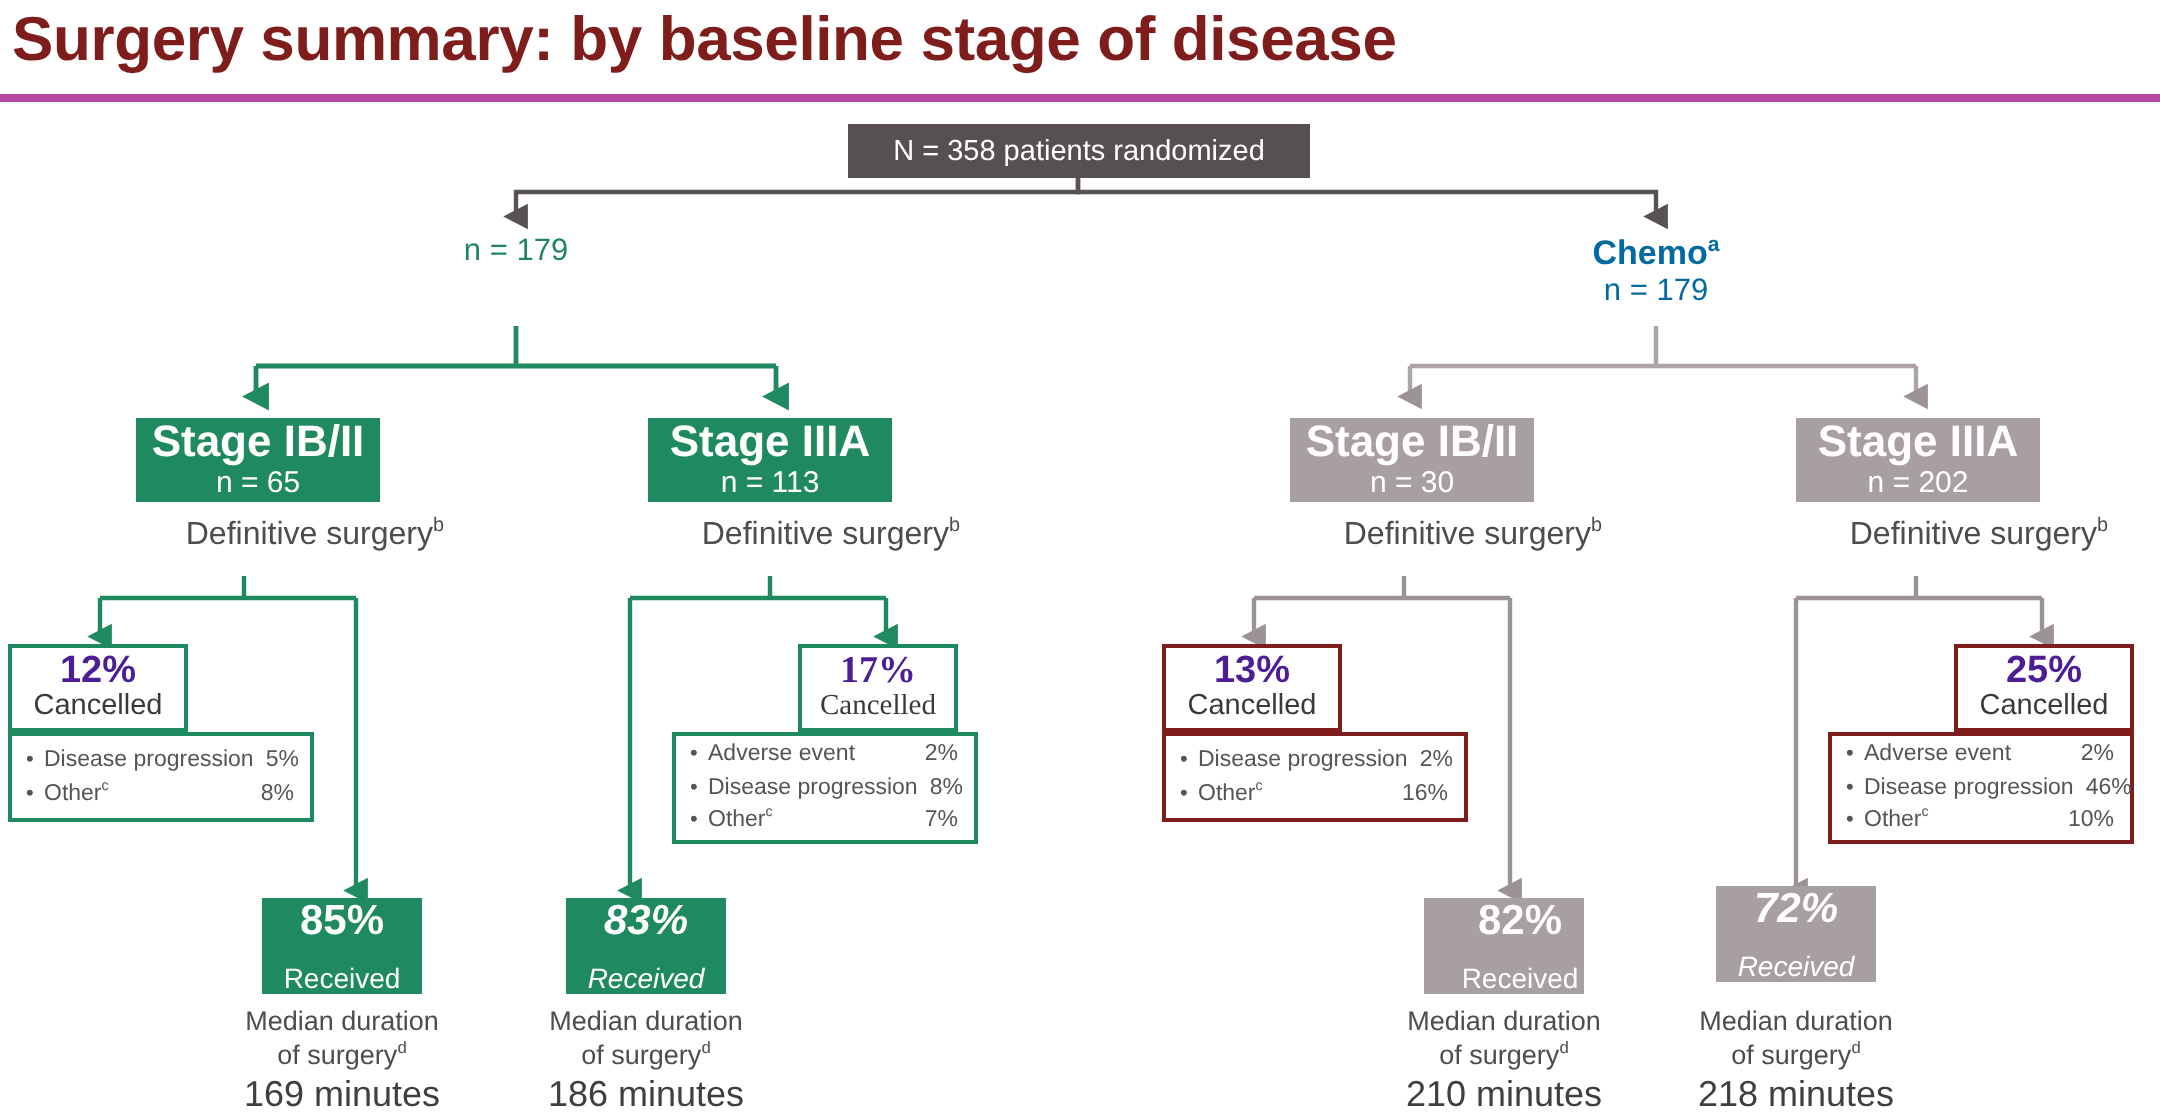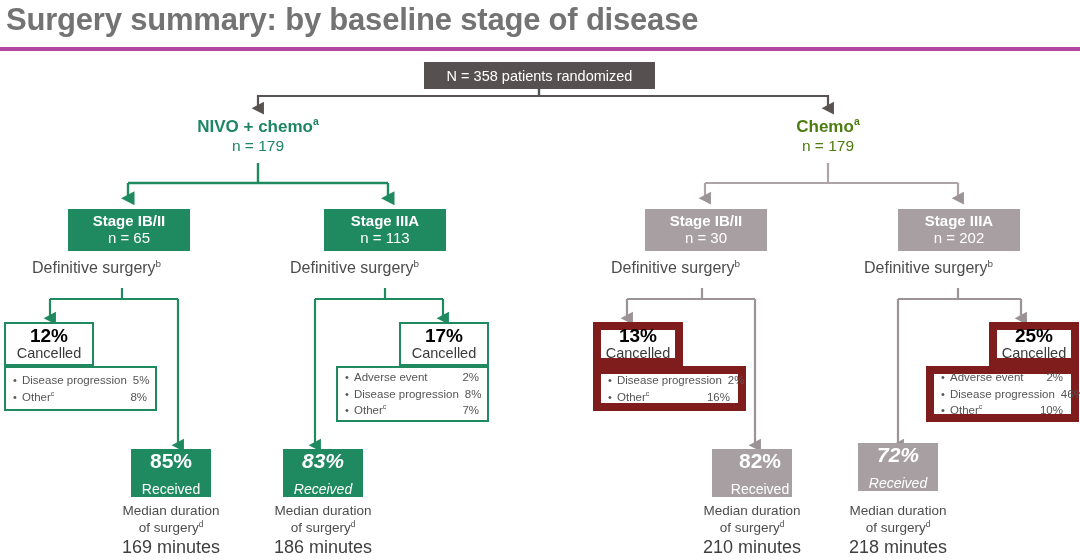--- a/index.html
+++ b/index.html
@@ -20,21 +20,21 @@
 
   .stage { position: absolute; left: 0; top: 0; width: 1080px; height: 560px; }
 
   
   #page-title {
     position: absolute;
     left: 6px;
     top: 2px;
     font-size: 31px;
     font-weight: bold;
-    color: #737373;
+    color: #7f1d1d;
     letter-spacing: -0.2px;
     white-space: nowrap;
   }
   #title-rule {
     position: absolute;
     left: 0px;
     top: 47px;
     width: 1080px;
     height: 4px;
     background: #b3479f;
@@ -74,59 +74,59 @@
     display: block;
     font-size: 17px;
     font-weight: bold;
   }
   .arm-label .arm-n {
     display: block;
     font-size: 15.5px;
     font-weight: normal;
   }
   .arm-green .arm-name, .arm-green .arm-n { color: #1f8662; }
-  .arm-gray  .arm-name, .arm-gray  .arm-n { color: #4d7c0f; }
+  .arm-gray  .arm-name, .arm-gray  .arm-n { color: #0369a1; }
 
   sup { font-size: 0.62em; vertical-align: super; line-height: 0; }
 
   .stage-box {
     display: flex;
     flex-direction: column;
     align-items: center;
     justify-content: center;
     color: #ffffff;
     line-height: 1.12;
   }
-  .stage-box .sb-title { font-size: 15px; font-weight: bold; }
+  .stage-box .sb-title { font-size: 22px; font-weight: bold; }
   .stage-box .sb-n     { font-size: 15px; font-weight: normal; }
   .bg-green { background: #1f8a5f; }
   .bg-gray  { background: #a89fa2; }
 
   .surgery-label {
     position: absolute;
-    text-align: left;
+    text-align: right;
     font-size: 16px;
     color: #4d4d4d;
     white-space: nowrap;
   }
 
   
   .cancel-box {
     background: #ffffff;
     display: flex;
     flex-direction: column;
     align-items: center;
     justify-content: center;
     line-height: 1.1;
     z-index: 3;
   }
   .cancel-box .cb-pct {
     font-size: 19px;
     font-weight: bold;
-    color: #000000;
+    color: #4c1d95;
   }
   .cancel-box .cb-label {
     font-size: 14.5px;
     color: #3a3a3a;
   }
 
   .reason-box {
     background: #ffffff;
     z-index: 2;
     padding: 5px 8px 5px 7px;
@@ -145,21 +145,21 @@
   .reason-row .bullet {
     width: 9px;
     flex: 0 0 9px;
     color: #555555;
     font-size: 11px;
   }
   .reason-row .rtext { flex: 1 1 auto; }
   .reason-row .rval  { flex: 0 0 auto; text-align: right; padding-left: 6px; }
 
   .bd-green { border: 2px solid #1f8a5f; }
-  .bd-gray  { border: 8px solid #7f1d1d; margin-left: 12px; }
+  .bd-gray  { border: 2px solid #7f1d1d; }
 
   
   .received-box {
     display: flex;
     flex-direction: column;
     align-items: center;
     justify-content: space-between;
     color: #ffffff;
     line-height: 1.1;
   }
@@ -249,21 +249,20 @@
       <path d="M1021,299 L1021,318" marker-end="url(#ar-gray)"></path>
       <path d="M898,299 L898,445" marker-end="url(#ar-gray)"></path>
     </g>
   </svg>
 
   <div class="node header-box" style="left:424px; top:62px; width:231px; height:27px;">
     <span>N = 358 patients randomized</span>
   </div>
 
   <div class="arm-label arm-green" style="left:178px; top:117px; width:160px;">
-    <span class="arm-name"><span>NIVO + chemo</span><sup>a</sup></span>
     <span class="arm-n">n = 179</span>
   </div>
 
   <div class="arm-label arm-gray" style="left:748px; top:117px; width:160px;">
     <span class="arm-name"><span>Chemo</span><sup>a</sup></span>
     <span class="arm-n">n = 179</span>
   </div>
 
   <div class="node stage-box bg-green" style="left:68px; top:209px; width:122px; height:42px;">
     <span class="sb-title">Stage IB/II</span>
@@ -301,21 +300,21 @@
   <div class="median-minutes" style="left:96px; top:537px; width:150px;">169 minutes</div>
 
   <div class="node stage-box bg-green" style="left:324px; top:209px; width:122px; height:42px;">
     <span class="sb-title">Stage IIIA</span>
     <span class="sb-n">n = 113</span>
   </div>
   <div class="surgery-label" style="left:290px; top:259px; width:190px;">
     <span>Definitive surgery</span><sup>b</sup>
   </div>
 
-  <div class="node cancel-box bd-green" style="left:399px; top:322px; width:90px; height:44px;">
+  <div class="node cancel-box bd-green" style="left:399px; top:322px; width:80px; height:44px;font-family:Liberation Serif, serif;">
     <span class="cb-pct">17%</span>
     <span class="cb-label">Cancelled</span>
   </div>
   <div class="node reason-box bd-green" style="left:336px; top:366px; width:153px; height:56px;">
     <div class="reason-row">
       <span class="bullet">•</span>
       <span class="rtext">Adverse event</span>
       <span class="rval">2%</span>
     </div>
     <div class="reason-row">

